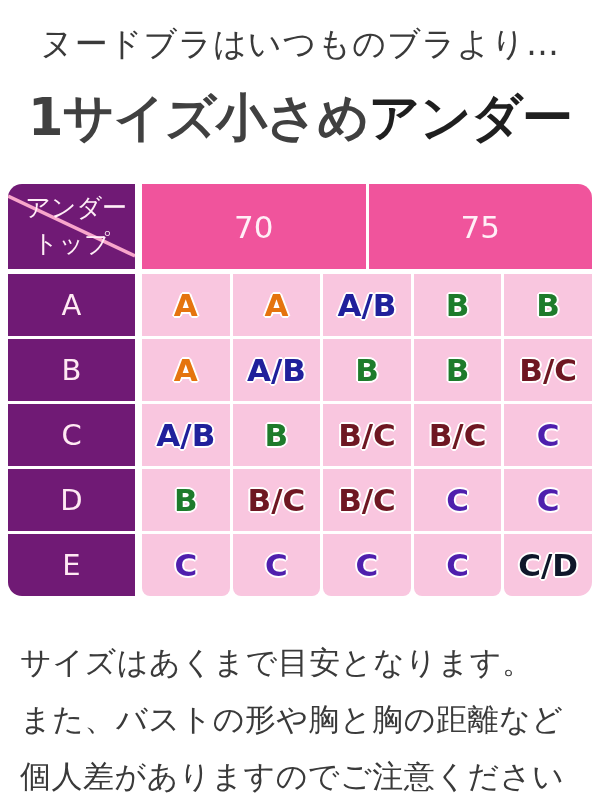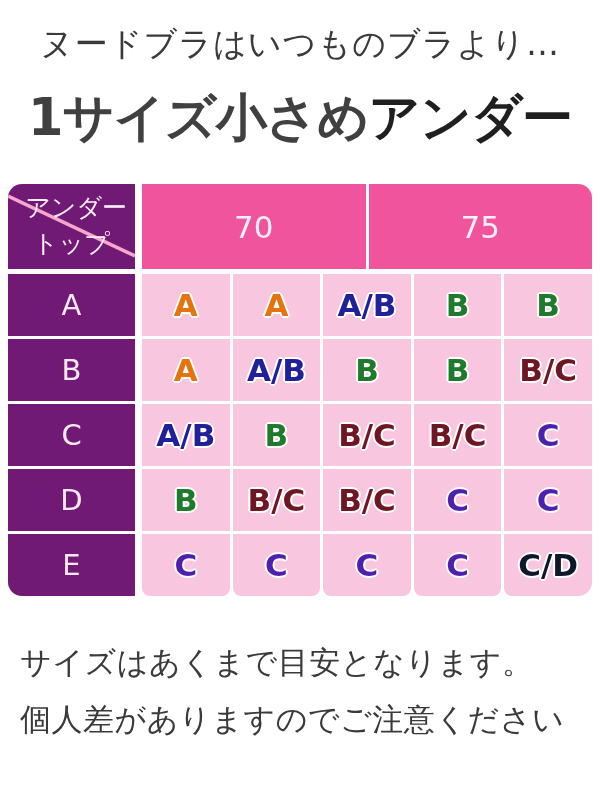--- a/index.html
+++ b/index.html
@@ -107,14 +107,15 @@
     <div class="dcell" style="color: rgb(79, 31, 173);">C</div>
     <div class="dcell" style="color: rgb(79, 31, 173);">C</div>
     <div class="dcell" style="color: rgb(79, 31, 173);">C</div>
     <div class="dcell" style="color: rgb(79, 31, 173);">C</div>
     <div class="dcell" style="color: #0f172a;">C/D</div>
   </div>
 </div>
 
 <div class="footnote">
   <div>サイズはあくまで目安となります。</div>
+  <div>また、バストの形や胸と胸の距離など</div>
   <div>個人差がありますのでご注意ください</div>
 </div>
 
 </body></html>

